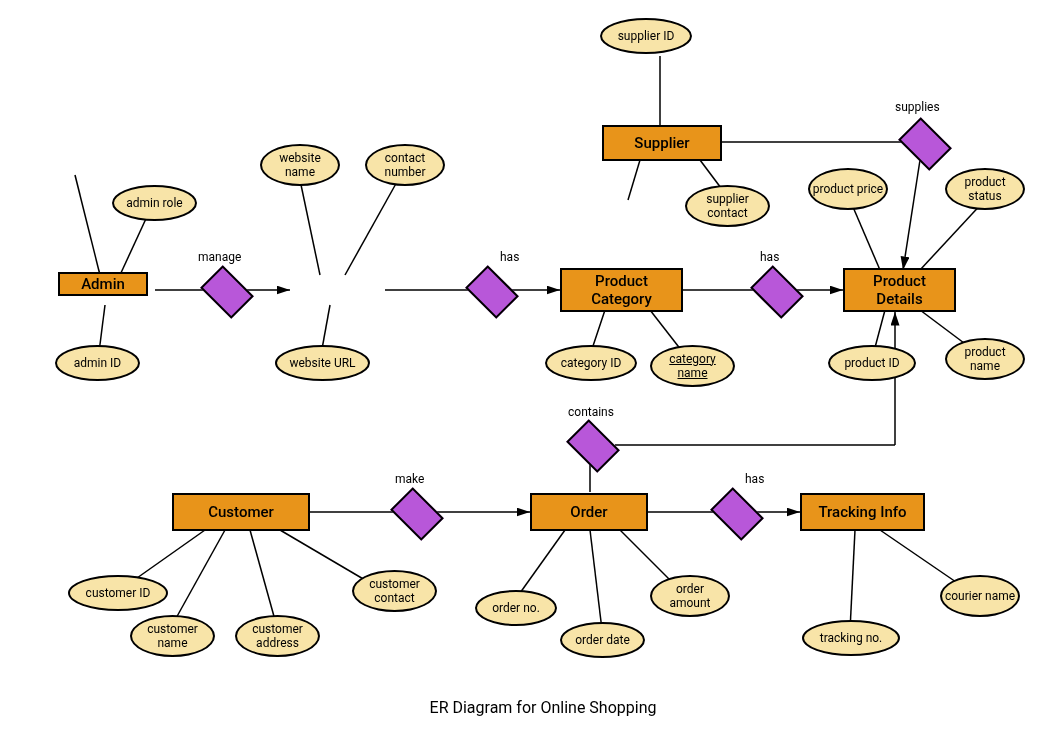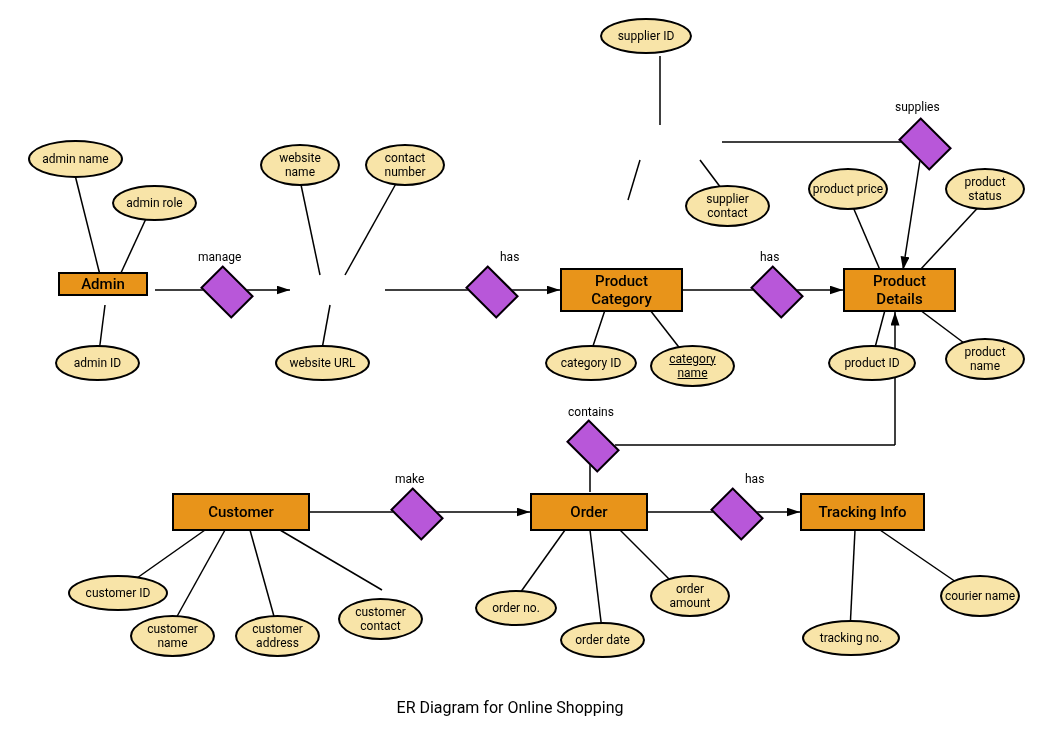--- a/index.html
+++ b/index.html
@@ -144,20 +144,21 @@
 
   <line x1="755" y1="512" x2="800" y2="512" stroke="#000" stroke-width="1.5" marker-end="url(#arrow)"></line>
 
   <line x1="850" y1="630" x2="855" y2="530" stroke="#000" stroke-width="1.5"></line>
   <line x1="975" y1="595" x2="880" y2="530" stroke="#000" stroke-width="1.5"></line>
 </svg>
 
 <div class="entity" style="left:58px; top:272px; width:90px; height:24px;">Admin</div>
 <div class="entity" style="left:560px; top:268px; width:123px; height:44px;">Product Category</div>
 <div class="entity" style="left:843px; top:268px; width:113px; height:44px;">Product Details</div>
+<div class="entity" style="left:602px; top:125px; width:120px; height:36px;">Supplier</div>
 <div class="entity" style="left:172px; top:493px; width:138px; height:38px;">Customer</div>
 <div class="entity" style="left:530px; top:493px; width:118px; height:38px;">Order</div>
 <div class="entity" style="left:800px; top:493px; width:125px; height:38px;">Tracking Info</div>
 
 <div class="relationship" style="left:205px; top:276px;"></div>
 <div class="rel-label" style="left:198px; top:250px;">manage</div>
 
 <div class="relationship" style="left:470px; top:276px;"></div>
 <div class="rel-label" style="left:500px; top:250px;">has</div>
 
@@ -169,21 +170,20 @@
 
 <div class="relationship" style="left:395px; top:498px;"></div>
 <div class="rel-label" style="left:395px; top:472px;">make</div>
 
 <div class="relationship" style="left:571px; top:430px;"></div>
 <div class="rel-label" style="left:568px; top:405px;">contains</div>
 
 <div class="relationship" style="left:715px; top:498px;"></div>
 <div class="rel-label" style="left:745px; top:472px;">has</div>
 
-<div class="attribute" style="left:28px; top:140px; width:95px; height:38px;">admin name</div>
 <div class="attribute" style="left:112px; top:185px; width:85px; height:36px;">admin role</div>
 <div class="attribute" style="left:55px; top:345px; width:85px; height:36px;">admin ID</div>
 
 <div class="attribute" style="left:260px; top:144px; width:80px; height:42px;">website name</div>
 <div class="attribute" style="left:365px; top:144px; width:80px; height:42px;">contact number</div>
 <div class="attribute" style="left:275px; top:345px; width:95px; height:36px;">website URL</div>
 
 <div class="attribute" style="left:545px; top:345px; width:92px; height:36px;">category ID</div>
 <div class="attribute" style="left:650px; top:345px; width:85px; height:42px;text-decoration:underline;">category name</div>
 
@@ -191,24 +191,24 @@
 <div class="attribute" style="left:685px; top:185px; width:85px; height:42px;">supplier contact</div>
 
 <div class="attribute" style="left:808px; top:168px; width:80px; height:42px;">product price</div>
 <div class="attribute" style="left:945px; top:168px; width:80px; height:42px;">product status</div>
 <div class="attribute" style="left:828px; top:345px; width:88px; height:36px;">product ID</div>
 <div class="attribute" style="left:945px; top:338px; width:80px; height:42px;">product name</div>
 
 <div class="attribute" style="left:68px; top:575px; width:100px; height:36px;">customer ID</div>
 <div class="attribute" style="left:130px; top:615px; width:85px; height:42px;">customer name</div>
 <div class="attribute" style="left:235px; top:615px; width:85px; height:42px;">customer address</div>
-<div class="attribute" style="left:338px; top:570px; width:85px; height:42px;margin-top:28px;">customer contact</div>
+<div class="attribute" style="left:352px; top:570px; width:85px; height:42px;">customer contact</div>
 
 <div class="attribute" style="left:475px; top:590px; width:82px; height:36px;">order no.</div>
 <div class="attribute" style="left:560px; top:622px; width:85px; height:36px;">order date</div>
 <div class="attribute" style="left:650px; top:575px; width:80px; height:42px;">order amount</div>
 
 <div class="attribute" style="left:802px; top:620px; width:98px; height:36px;">tracking no.</div>
 <div class="attribute" style="left:940px; top:575px; width:80px; height:42px;">courier name</div>
 
-<div class="title" style="left:380px; top:698px; width:260px;">ER Diagram for Online Shopping</div>
+<div class="title" style="left:413px; top:698px; width:260px;">ER Diagram for Online Shopping</div>
 
 </div>
 
 </body></html>

